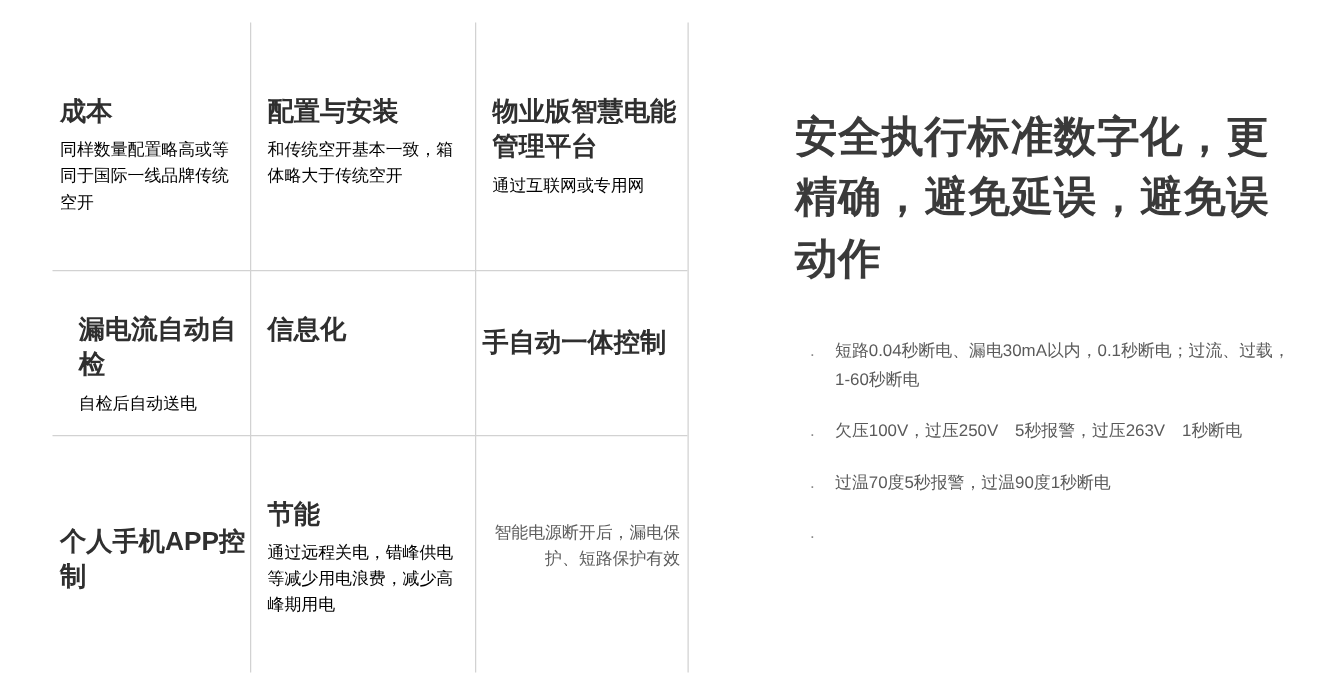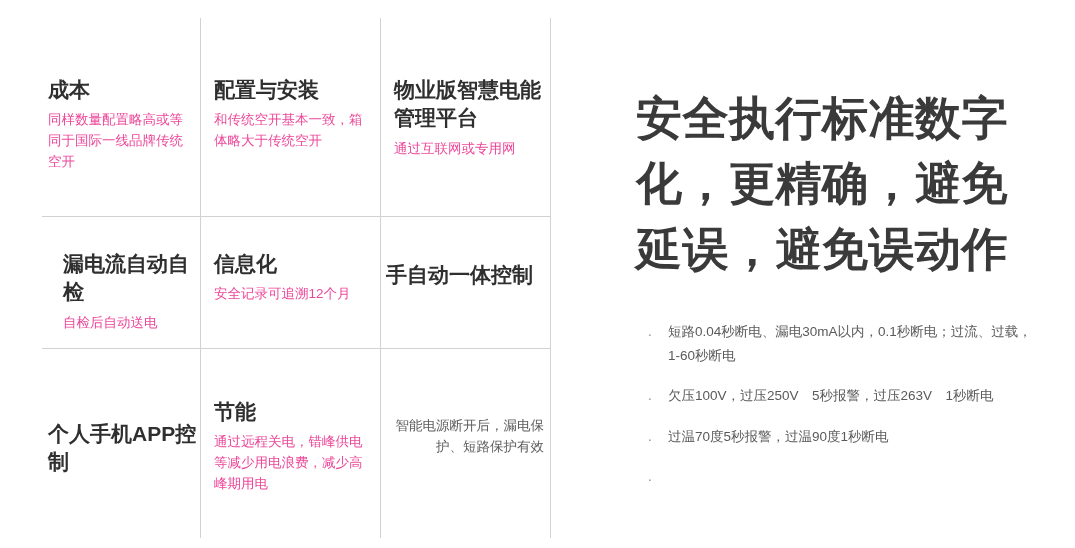--- a/index.html
+++ b/index.html
@@ -57,21 +57,21 @@
     box-sizing: border-box;
   }
   .cell .ttl {
     font-weight: bold;
     color: #2f2f2f;
     font-size: 21px;
     line-height: 1.35;
     margin: 0 0 6px 0;
   }
   .cell .body {
-    color: #ec4899;
+    color: #000000;
     font-size: 13.5px;
     line-height: 1.55;
     margin: 0;
   }
   .cell .body.nodash {
     color: #5c5c5c;
   }
 
   
   .c-r1c1 { left: 6px;   top: 58px;  width: 144px; }
@@ -87,21 +87,21 @@
   .c-r3c3 { left: 352px; top: 398px; width: 150px; text-align: right; }
 
   
   .right {
     position: absolute;
     left: 636px;
     top: 86px;
     width: 400px;
   }
   .headline {
-    font-size: 46px;
+    font-size: 34px;
     font-weight: bold;
     color: #3a3a3a;
     line-height: 1.42;
     letter-spacing: 0.5px;
     margin: 0;
   }
   .bullets {
     margin: 38px 0 0 10px;
     padding: 0;
     list-style: none;
@@ -152,21 +152,20 @@
       <p class="body">通过互联网或专用网</p>
     </div>
 
     <div class="cell c-r2c1">
       <p class="ttl">漏电流自动自检</p>
       <p class="body">自检后自动送电</p>
     </div>
 
     <div class="cell c-r2c2">
       <p class="ttl">信息化</p>
-      <p class="body">安全记录可追溯12个月</p>
     </div>
 
     <div class="cell c-r2c3">
       <p class="ttl">手自动一体控制</p>
       <p class="body"></p>
     </div>
 
     <div class="cell c-r3c1">
       <p class="ttl">个人手机APP控制</p>
       <p class="body"></p>

